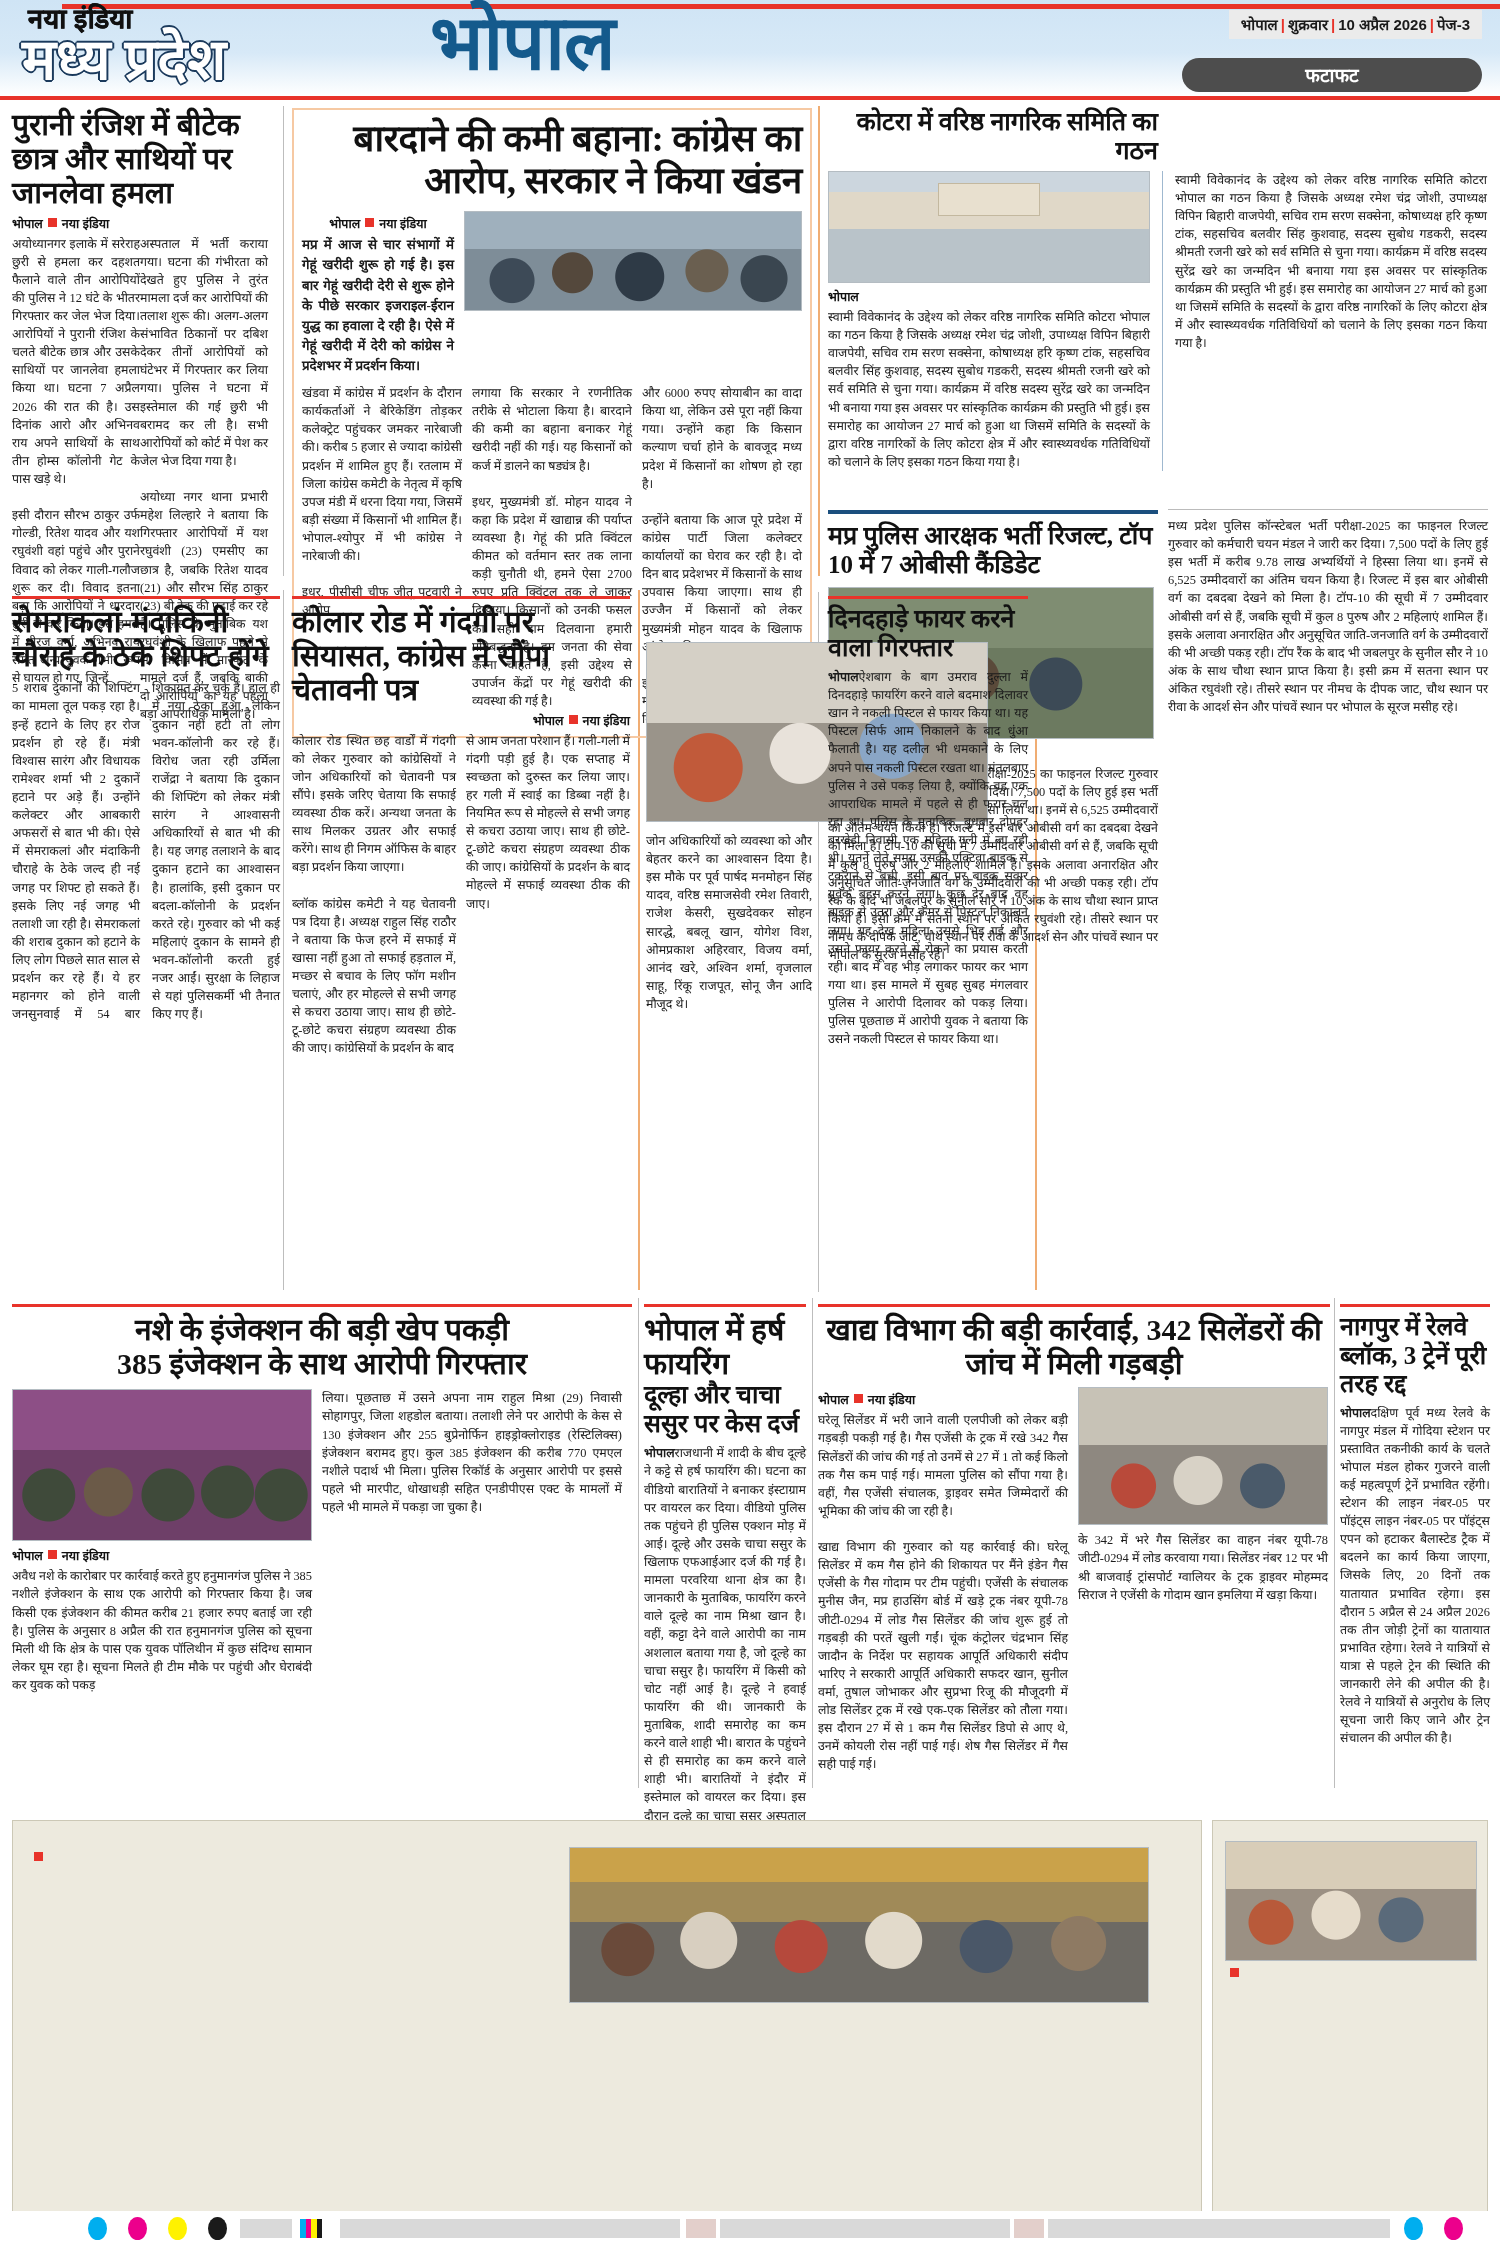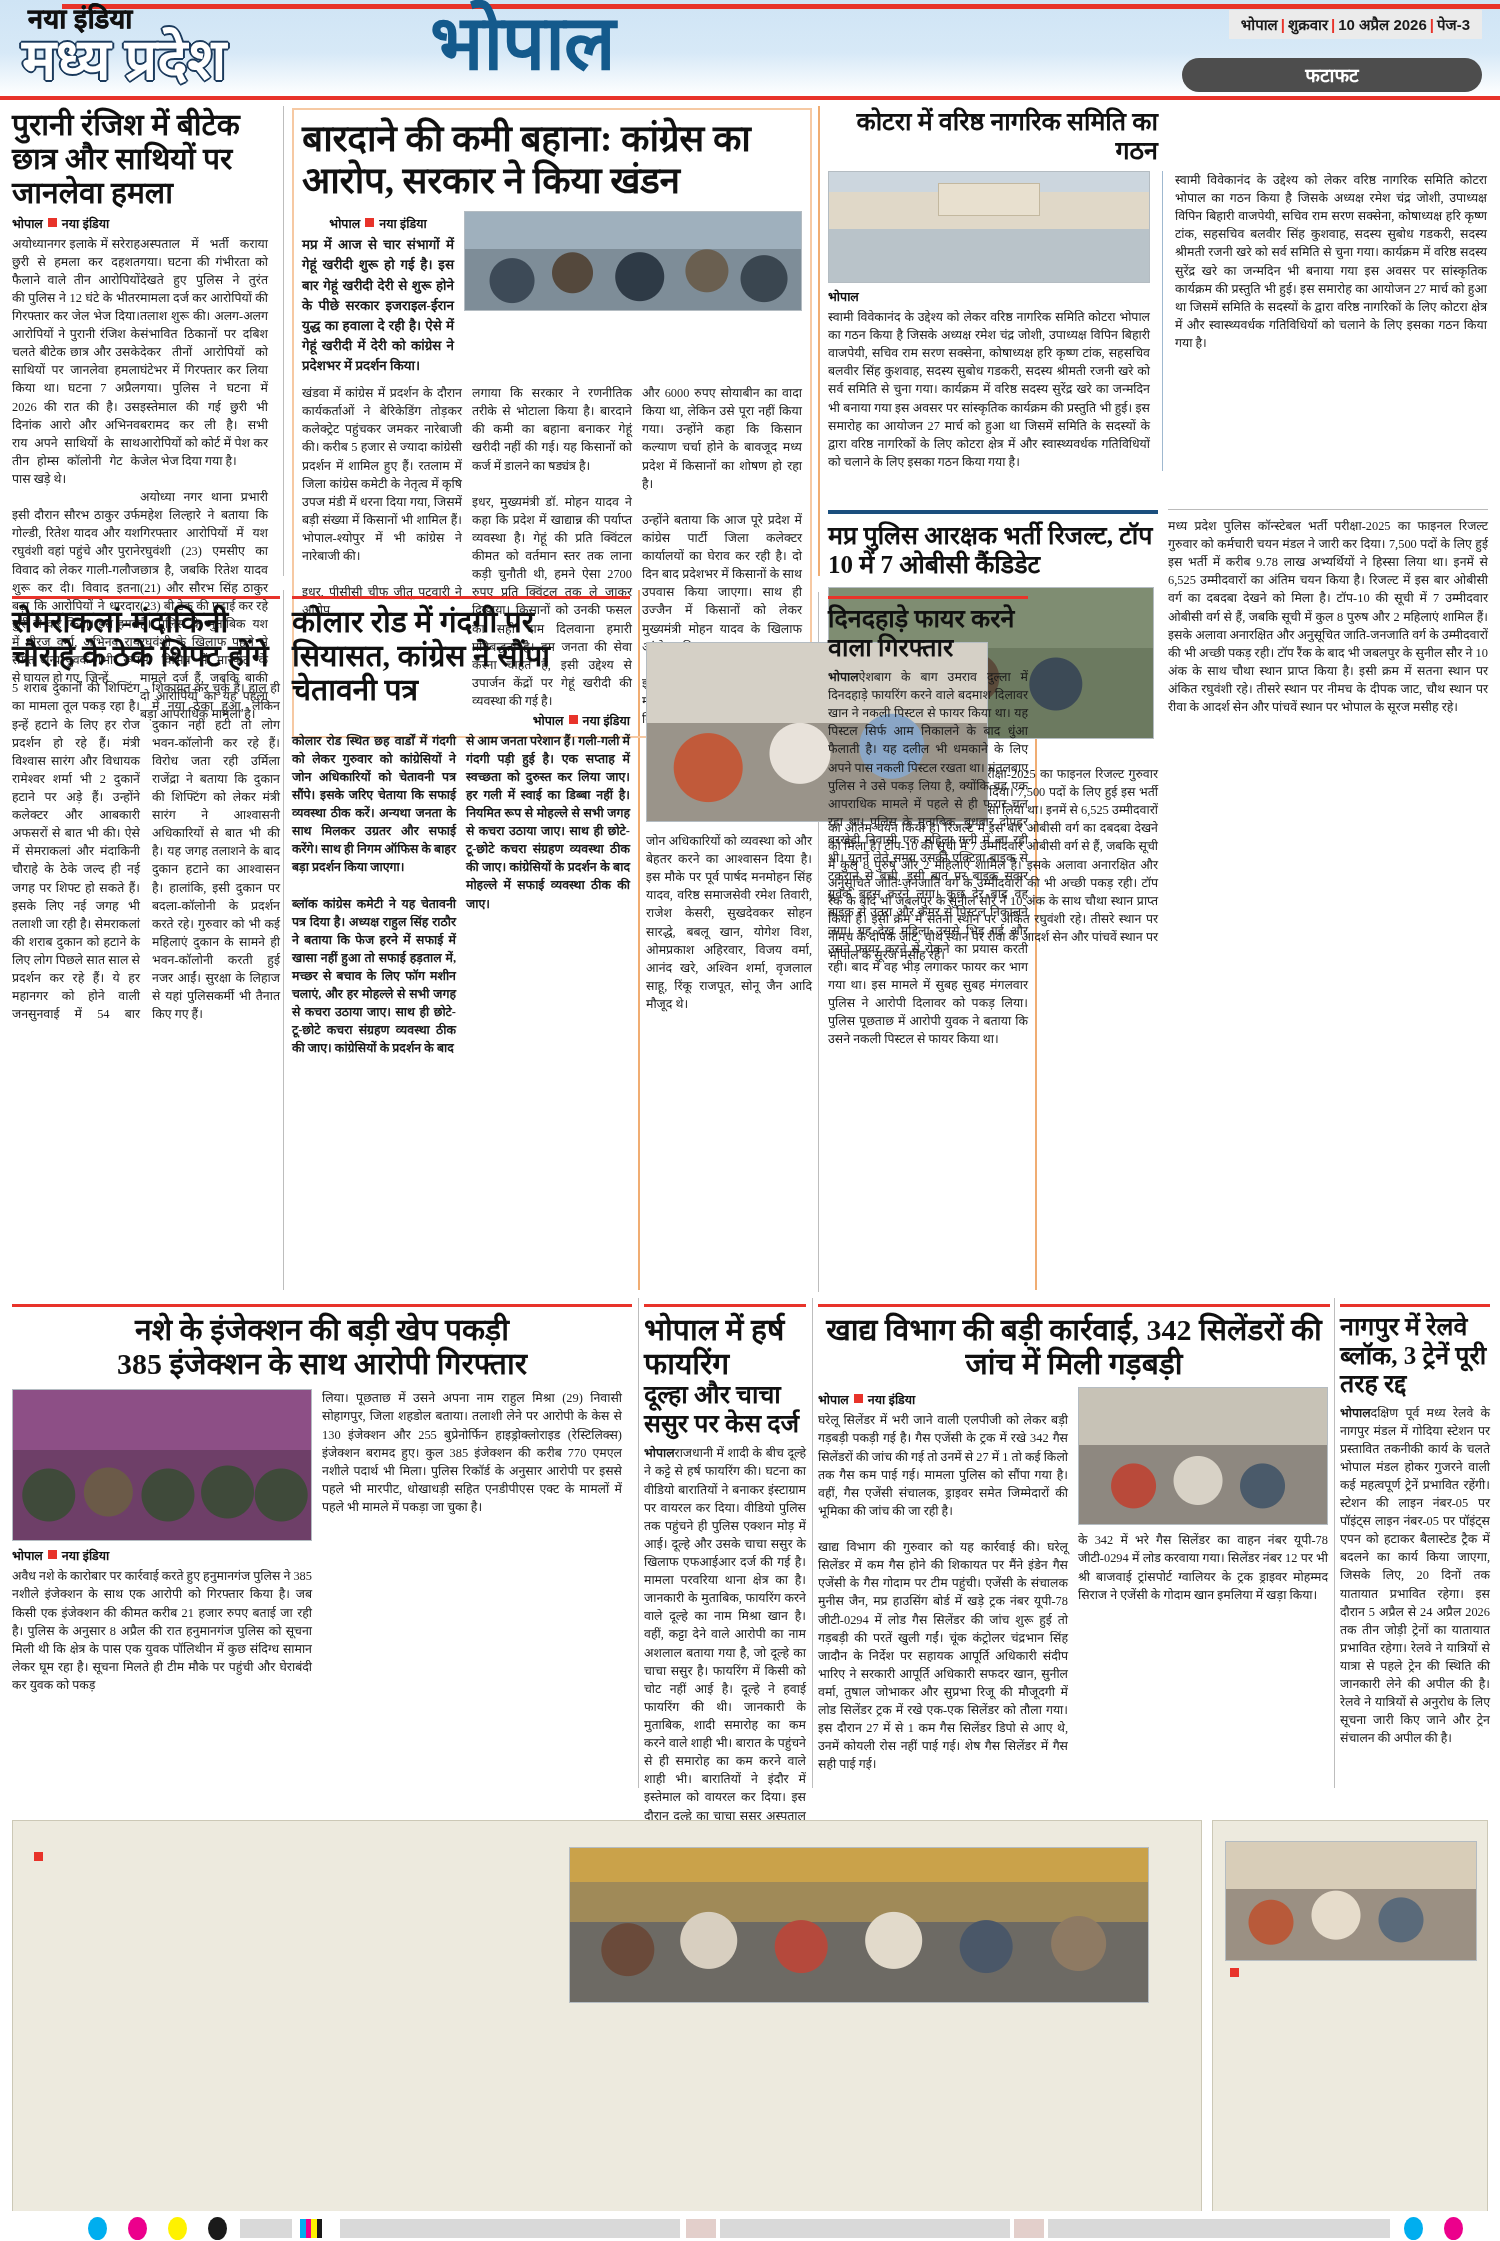--- a/index.html
+++ b/index.html
@@ -103,21 +103,21 @@
         <div class="body-txt" style="width:128px; white-space:pre-line;">अयोध्यानगर इलाके में सरेराह छुरी से हमला कर दहशत फैलाने वाले तीन आरोपियों की पुलिस ने 12 घंटे के भीतर गिरफ्तार कर जेल भेज दिया। आरोपियों ने पुरानी रंजिश के चलते बीटेक छात्र और उसके साथियों पर जानलेवा हमला किया था। घटना 7 अप्रैल 2026 की रात की है। उस दिनांक आरो और अभिनव राय अपने साथियों के साथ तीन होम्स कॉलोनी गेट के पास खड़े थे।
 
 इसी दौरान सौरभ ठाकुर उर्फ गोल्डी, रितेश यादव और यश रघुवंशी वहां पहुंचे और पुराने विवाद को लेकर गाली-गलौज शुरू कर दी। विवाद इतना बढ़ा कि आरोपियों ने धारदार छुरी से वार किया। इस हमले में धीरज वर्मा, अभिनव राय समेत अन्य युवक गंभीर रूप से घायल हो गए, जिन्हें</div>
         <div class="body-txt" style="width:128px; white-space:pre-line;">अस्पताल में भर्ती कराया गया। घटना की गंभीरता को देखते हुए पुलिस ने तुरंत मामला दर्ज कर आरोपियों की तलाश शुरू की। अलग-अलग संभावित ठिकानों पर दबिश देकर तीनों आरोपियों को घंटेभर में गिरफ्तार कर लिया गया। पुलिस ने घटना में इस्तेमाल की गई छुरी भी बरामद कर ली है। सभी आरोपियों को कोर्ट में पेश कर जेल भेज दिया गया है।
 
 अयोध्या नगर थाना प्रभारी महेश लिल्हारे ने बताया कि गिरफ्तार आरोपियों में यश रघुवंशी (23) एमसीए का छात्र है, जबकि रितेश यादव (21) और सौरभ सिंह ठाकुर (23) बी.टेक की पढ़ाई कर रहे हैं। पुलिस के मुताबिक यश रघुवंशी के खिलाफ पहले से भी विभिन्न में मारपीट के मामले दर्ज हैं, जबकि बाकी दो आरोपियों का यह पहला बड़ा आपराधिक मामला है।</div>
       </div>
     </div>
 
     <div class="blk box" style="left:292px; top:6px; width:520px; border:2px solid #f6c9a3;">
-      <h1 class="hl hl-xl" style="text-align:left;">बारदाने की कमी बहाना: कांग्रेस का आरोप, सरकार ने किया खंडन</h1>
+      <h1 class="hl hl-xl" style="text-align:right;">बारदाने की कमी बहाना: कांग्रेस का आरोप, सरकार ने किया खंडन</h1>
       <div style="display:flex; gap:10px; margin-top:9px;">
         <div style="width:152px;">
           <div class="byline" style="text-align:center;">
             <span>भोपाल</span><span class="sq"></span><span>नया इंडिया</span>
           </div>
           <div class="body-txt" style="font-weight:bold; font-size:13.4px; line-height:1.5; text-align:justify;">मप्र में आज से चार संभागों में गेहूं खरीदी शुरू हो गई है। इस बार गेहूं खरीदी देरी से शुरू होने के पीछे सरकार इजराइल-ईरान युद्ध का हवाला दे रही है। ऐसे में गेहूं खरीदी में देरी को कांग्रेस ने प्रदेशभर में प्रदर्शन किया।</div>
         </div>
         <div class="photo" style="width:338px; height:100px; background:linear-gradient(160deg,#8d9fae,#6d7f8e 40%,#aab6bd);">
           <div class="ph-grad" style="background:
             radial-gradient(circle at 14% 70%, #3d4a57 0 22px, transparent 23px),
@@ -191,21 +191,21 @@
       <h2 class="hl hl-lg">सेमराकलां-मंदाकिनी चौराहे के ठेके शिफ्ट होंगे</h2>
       <div class="body-txt cols2" style="margin-top:6px; height:660px;">5 शराब दुकानों की शिफ्टिंग का मामला तूल पकड़ रहा है। इन्हें हटाने के लिए हर रोज प्रदर्शन हो रहे हैं। मंत्री विश्वास सारंग और विधायक रामेश्वर शर्मा भी 2 दुकानें हटाने पर अड़े हैं। उन्होंने कलेक्टर और आबकारी अफसरों से बात भी की। ऐसे में सेमराकलां और मंदाकिनी चौराहे के ठेके जल्द ही नई जगह पर शिफ्ट हो सकते हैं। इसके लिए नई जगह भी तलाशी जा रही है। सेमराकलां की शराब दुकान को हटाने के लिए लोग पिछले सात साल से प्रदर्शन कर रहे हैं। ये हर महानगर को होने वाली जनसुनवाई में 54 बार शिकायत कर चुके हैं। हाल ही में नया ठेका हुआ, लेकिन दुकान नहीं हटी तो लोग भवन-कॉलोनी कर रहे हैं। विरोध जता रही उर्मिला राजेंद्रा ने बताया कि दुकान की शिफ्टिंग को लेकर मंत्री सारंग ने आश्वासनी अधिकारियों से बात भी की है। यह जगह तलाशने के बाद दुकान हटाने का आश्वासन है। हालांकि, इसी दुकान पर बदला-कॉलोनी के प्रदर्शन करते रहे। गुरुवार को भी कई महिलाएं दुकान के सामने ही भवन-कॉलोनी करती हुई नजर आईं। सुरक्षा के लिहाज से यहां पुलिसकर्मी भी तैनात किए गए हैं।</div>
     </div>
 
     <div class="blk" style="left:292px; top:488px; width:338px;">
       <div class="divider-red"></div>
       <h2 class="hl hl-lg hl-red">कोलार रोड में गंदगी पर सियासत, कांग्रेस ने सौंपा चेतावनी पत्र</h2>
       <div class="byline" style="text-align:right;">
         <span>भोपाल</span><span class="sq"></span><span>नया इंडिया</span>
       </div>
-      <div style="display:flex; gap:10px;font-weight:bold;">
+      <div style="display:flex; gap:10px;">
         <div class="body-txt" style="width:164px; white-space:pre-line;">कोलार रोड स्थित छह वार्डों में गंदगी को लेकर गुरुवार को कांग्रेसियों ने जोन अधिकारियों को चेतावनी पत्र सौंपे। इसके जरिए चेताया कि सफाई व्यवस्था ठीक करें। अन्यथा जनता के साथ मिलकर उग्रतर और सफाई करेंगे। साथ ही निगम ऑफिस के बाहर बड़ा प्रदर्शन किया जाएगा।
 
 ब्लॉक कांग्रेस कमेटी ने यह चेतावनी पत्र दिया है। अध्यक्ष राहुल सिंह राठौर ने बताया कि फेज हरने में सफाई में खासा नहीं हुआ तो सफाई हड़ताल में, मच्छर से बचाव के लिए फॉग मशीन चलाएं, और हर मोहल्ले से सभी जगह से कचरा उठाया जाए। साथ ही छोटे-टू-छोटे कचरा संग्रहण व्यवस्था ठीक की जाए। कांग्रेसियों के प्रदर्शन के बाद</div>
         <div class="body-txt" style="width:164px; white-space:pre-line;">से आम जनता परेशान हैं। गली-गली में गंदगी पड़ी हुई है। एक सप्ताह में स्वच्छता को दुरुस्त कर लिया जाए। हर गली में स्वाई का डिब्बा नहीं है। नियमित रूप से मोहल्ले से सभी जगह से कचरा उठाया जाए। साथ ही छोटे-टू-छोटे कचरा संग्रहण व्यवस्था ठीक की जाए। कांग्रेसियों के प्रदर्शन के बाद मोहल्ले में सफाई व्यवस्था ठीक की जाए।</div>
       </div>
     </div>
 
     <div class="blk photo" style="left:646px; top:540px; width:342px; height:180px;">
       <div class="ph-grad" style="background:
         radial-gradient(circle at 18% 70%, #c15a3a 0 34px, transparent 35px),

